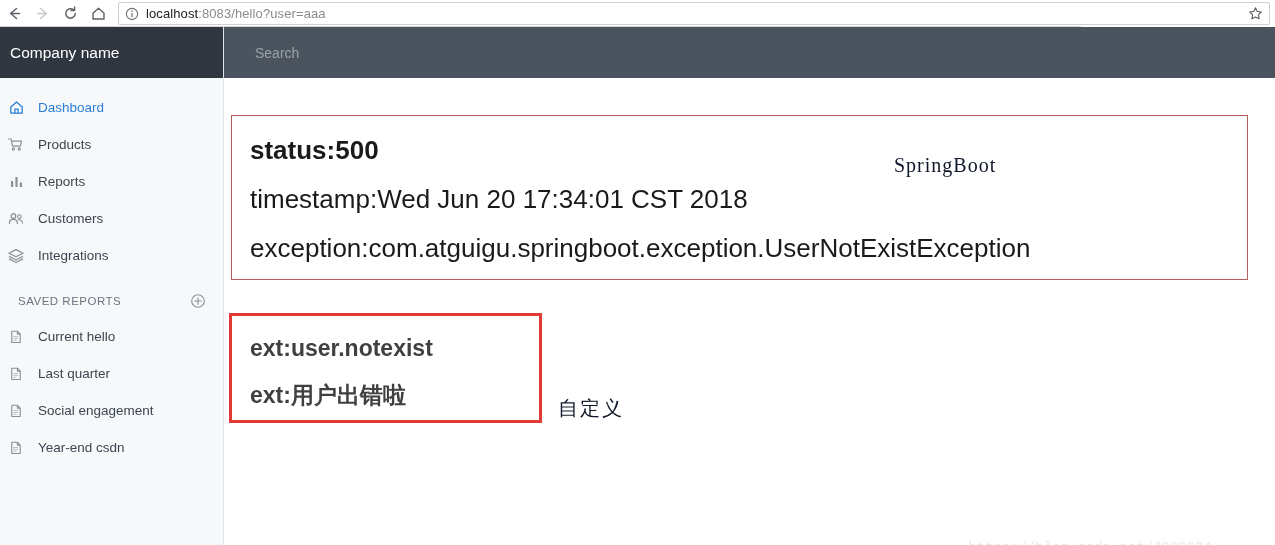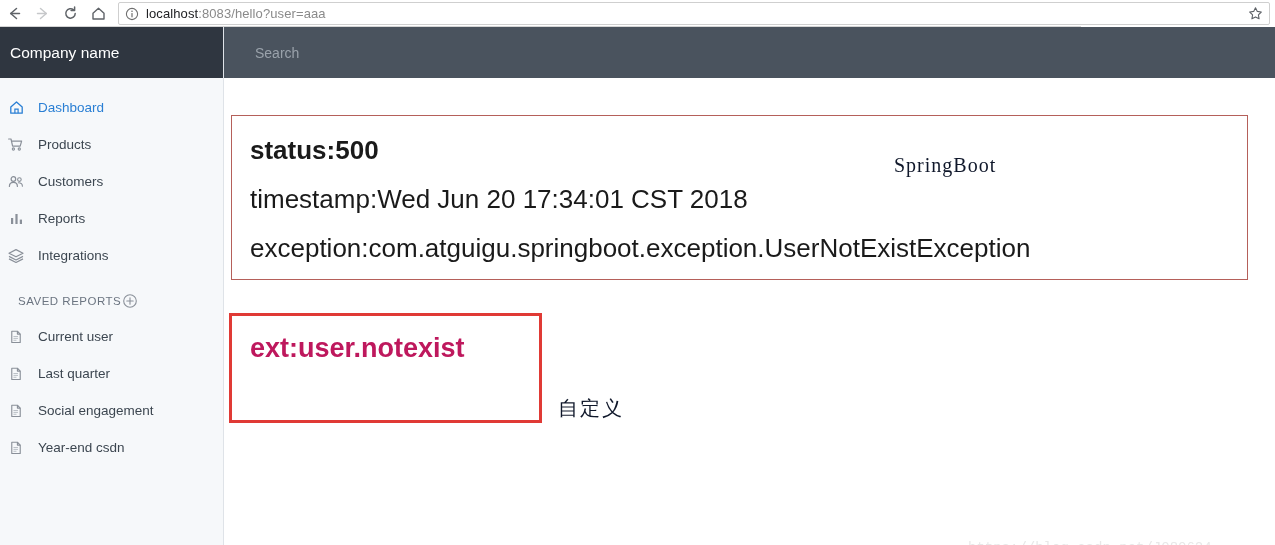--- a/index.html
+++ b/index.html
@@ -69,21 +69,21 @@
     cursor: pointer;
   }
   .nav-item .ic {
     width: 20px; height: 20px; margin-right: 12px;
     display: flex; align-items: center; justify-content: center;
     flex: 0 0 auto;
   }
   .nav-item.active { color: #2a7fd4; }
 
   .section-head {
-    display: flex; align-items: center; 
+    display: flex; align-items: center; justify-content: space-between;
     padding: 18px 16px 8px 18px;
   }
   .section-title {
     font-size: 11.5px; letter-spacing: 0.5px;
     color: #6b7480; text-transform: uppercase;
   }
   .plus-btn { width: 18px; height: 18px; display: flex; align-items: center; justify-content: center; cursor: pointer; }
 
   
   .topbar {
@@ -122,22 +122,22 @@
   .err-line.bold { font-weight: bold; }
 
   .ext-box {
     position: absolute; left: 5px; top: 235px;
     width: 313px; height: 110px;
     border: 3px solid #e03a35;
     background: #ffffff;
     padding: 9px 0 0 18px;
   }
   .ext-line {
-    font-size: 27px; line-height: 47px;
-    color: #be185d; font-weight: bold; white-space: nowrap;
+    font-size: 23px; line-height: 47px;
+    color: #404040; font-weight: bold; white-space: nowrap;
   }
 
   .annot {
     position: absolute;
     font-family: "Liberation Serif", "DejaVu Serif", serif;
     color: #0f172a; white-space: nowrap;
   }
   .annot-springboot { left: 670px; top: 76px; font-size: 20px; letter-spacing: 1px; }
   .annot-custom { left: 334px; top: 317px; font-size: 20px; letter-spacing: 2px; }
 
@@ -223,39 +223,39 @@
               <path d="M1.6 3 H4 L5.6 10.2 H13.2 L14.6 5.2 H4.6" fill="none" stroke="#8a9099" stroke-width="1.2" stroke-linejoin="round" stroke-linecap="round"></path>
               <circle cx="6.4" cy="13" r="1.1" fill="none" stroke="#8a9099" stroke-width="1.1"></circle>
               <circle cx="12.3" cy="13" r="1.1" fill="none" stroke="#8a9099" stroke-width="1.1"></circle>
             </svg>
         </span>
         <span>Products</span>
       </div>
 
       <div class="nav-item">
         <span class="ic">
+          <svg width="17" height="17" viewBox="0 0 17 17">
+              <rect x="3" y="8" width="2.2" height="6" fill="#8a9099"></rect>
+              <rect x="7.4" y="4" width="2.2" height="10" fill="#8a9099"></rect>
+              <rect x="11.8" y="9.6" width="2.2" height="4.4" fill="#8a9099"></rect>
+            </svg>
+        </span>
+        <span>Reports</span>
+      </div>
+
+      <div class="nav-item">
+        <span class="ic">
           <svg width="18" height="17" viewBox="0 0 18 17">
               <circle cx="6.4" cy="6" r="2.3" fill="none" stroke="#8a9099" stroke-width="1.2"></circle>
               <path d="M2.4 13.4 C2.4 10.8 4.2 9.4 6.4 9.4 C8.6 9.4 10.4 10.8 10.4 13.4" fill="none" stroke="#8a9099" stroke-width="1.2" stroke-linecap="round"></path>
               <circle cx="12.4" cy="6.6" r="1.8" fill="none" stroke="#8a9099" stroke-width="1.1"></circle>
               <path d="M11.4 9.8 C13.6 9.8 15.4 10.9 15.4 13.2" fill="none" stroke="#8a9099" stroke-width="1.1" stroke-linecap="round"></path>
             </svg>
         </span>
         <span>Customers</span>
-      </div>
-
-      <div class="nav-item">
-        <span class="ic">
-          <svg width="17" height="17" viewBox="0 0 17 17">
-              <rect x="3" y="8" width="2.2" height="6" fill="#8a9099"></rect>
-              <rect x="7.4" y="4" width="2.2" height="10" fill="#8a9099"></rect>
-              <rect x="11.8" y="9.6" width="2.2" height="4.4" fill="#8a9099"></rect>
-            </svg>
-        </span>
-        <span>Reports</span>
       </div>
 
       <div class="nav-item">
         <span class="ic">
           <svg width="18" height="17" viewBox="0 0 18 17">
               <path d="M9 2.6 L16 6.2 L9 9.8 L2 6.2 Z" fill="none" stroke="#8a9099" stroke-width="1.2" stroke-linejoin="round"></path>
               <path d="M2 9.4 L9 13 L16 9.4" fill="none" stroke="#8a9099" stroke-width="1.2" stroke-linejoin="round"></path>
               <path d="M2 11.9 L9 15.5 L16 11.9" fill="none" stroke="#8a9099" stroke-width="1.2" stroke-linejoin="round"></path>
             </svg>
         </span>
@@ -275,21 +275,21 @@
 
     <div class="nav-list" style="padding-top:0">
       <div class="nav-item">
         <span class="ic">
           <svg width="16" height="16" viewBox="0 0 17 17">
               <path d="M4 2.4 H10 L13 5.4 V14.4 H4 Z" fill="none" stroke="#8a9099" stroke-width="1.2" stroke-linejoin="round"></path>
               <path d="M10 2.4 V5.4 H13" fill="none" stroke="#8a9099" stroke-width="1.2" stroke-linejoin="round"></path>
               <path d="M5.8 8 H10.6 M5.8 10 H10.6 M5.8 12 H9" stroke="#b0b6bd" stroke-width="0.9"></path>
             </svg>
         </span>
-        <span>Current user</span>
+        <span>Current hello</span>
       </div>
       <div class="nav-item">
         <span class="ic">
           <svg width="16" height="16" viewBox="0 0 17 17">
               <path d="M4 2.4 H10 L13 5.4 V14.4 H4 Z" fill="none" stroke="#8a9099" stroke-width="1.2" stroke-linejoin="round"></path>
               <path d="M10 2.4 V5.4 H13" fill="none" stroke="#8a9099" stroke-width="1.2" stroke-linejoin="round"></path>
               <path d="M5.8 8 H10.6 M5.8 10 H10.6 M5.8 12 H9" stroke="#b0b6bd" stroke-width="0.9"></path>
             </svg>
         </span>
         <span>Last quarter</span>
@@ -326,19 +326,20 @@
     <div class="err-box">
       <div class="err-line bold">status:500</div>
       <div class="err-line">timestamp:Wed Jun 20 17:34:01 CST 2018</div>
       <div class="err-line">exception:com.atguigu.springboot.exception.UserNotExistException</div>
     </div>
 
     <div class="annot annot-springboot">SpringBoot</div>
 
     <div class="ext-box">
       <div class="ext-line">ext:user.notexist</div>
+      <div class="ext-line">ext:用户出错啦</div>
     </div>
 
     <div class="annot annot-custom">自定义</div>
 
     <div class="watermark">https://blog.csdn.net/J080624</div>
   </div>
 </div>
 
 </body></html>

